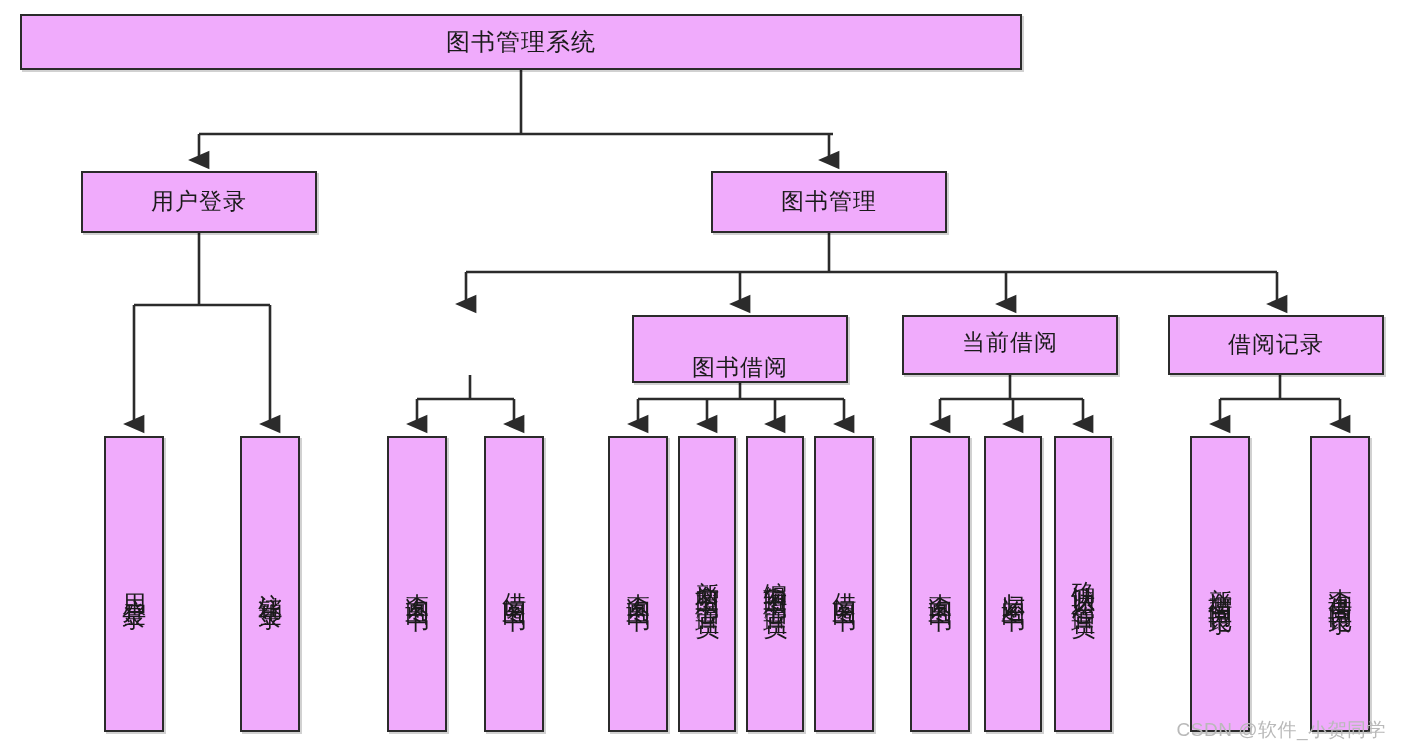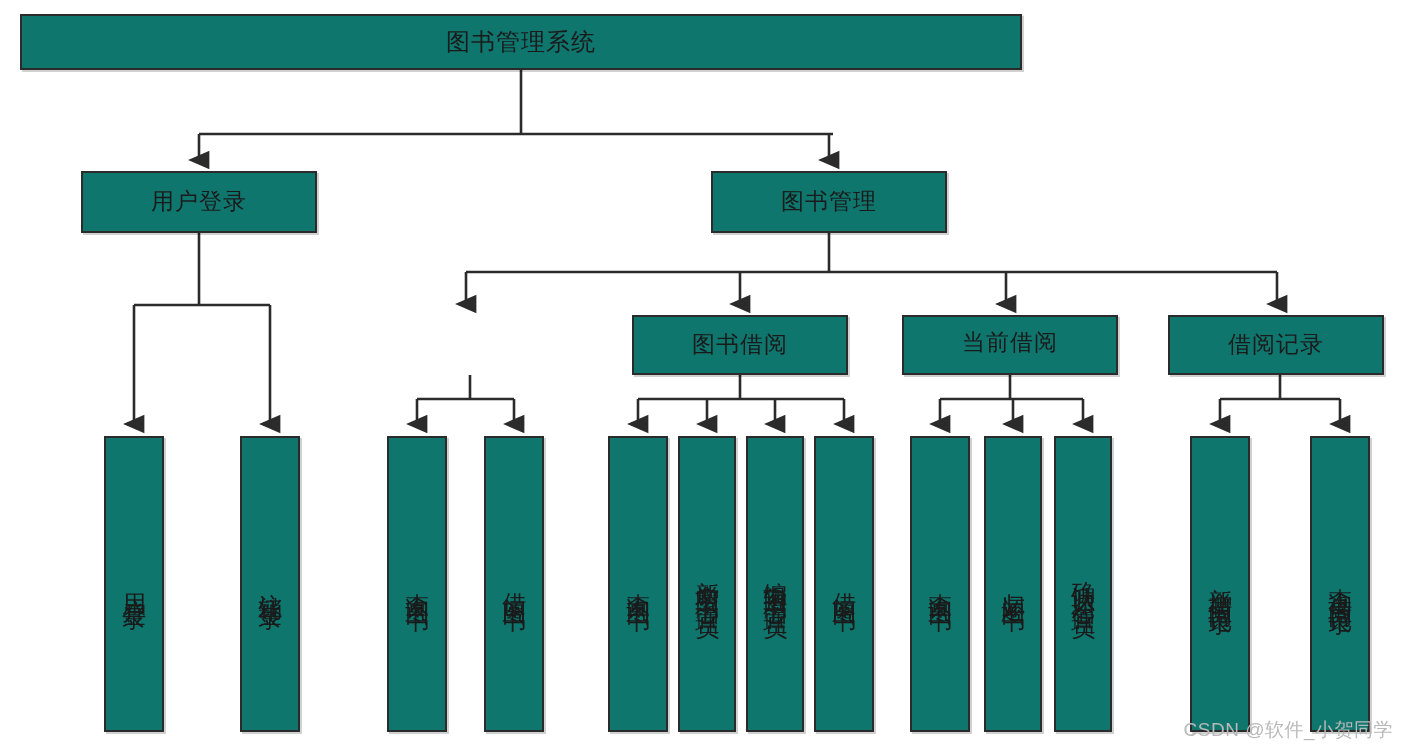--- a/index.html
+++ b/index.html
@@ -22,21 +22,21 @@
   svg.diagram-canvas {
     position: absolute;
     top: 0;
     left: 0;
     width: 1405px;
     height: 747px;
   }
   .node-box {
     position: absolute;
     box-sizing: border-box;
-    background: #0f766e;
+    background: #f0abfc;
     border: 2.5px solid #2b2b2b;
     display: flex;
     align-items: center;
     justify-content: center;
     box-shadow: 2px 2px 0 rgba(0,0,0,0.18);
   }
   .node-label {
     color: #1a1a1a;
     font-size: 23px;
     line-height: 1.18;
@@ -45,21 +45,21 @@
   }
   .node-box.vertical .node-label {
     writing-mode: vertical-rl;
     text-orientation: upright;
     letter-spacing: 5px;
     font-size: 24px;
   }
   .node-box.root .node-label { font-size: 24px; }
   .watermark {
     position: absolute;
-    right: 12px;
+    right: 19px;
     bottom: 4px;
     font-size: 19px;
     color: #b9b9b9;
     letter-spacing: 0.5px;
     white-space: nowrap;
     pointer-events: none;
   }
 </style>
 </head>
 <body>
@@ -132,21 +132,21 @@
     <span class="node-label">图书管理系统</span>
   </div>
 
   <div class="node-box" style="left:81px; top:171px; width:236px; height:62px;">
     <span class="node-label">用户登录</span>
   </div>
   <div class="node-box" style="left:711px; top:171px; width:236px; height:62px;">
     <span class="node-label">图书管理</span>
   </div>
 
-  <div class="node-box" style="left:632px; top:315px; width:216px; height:60px;">
+  <div class="node-box" style="left:632px; top:315px; width:216px; height:68px;align-items:flex-end;">
     <span class="node-label">图书借阅</span>
   </div>
   <div class="node-box" style="left:902px; top:315px; width:216px; height:60px;font-family:Liberation Mono, monospace;">
     <span class="node-label">当前借阅</span>
   </div>
   <div class="node-box" style="left:1168px; top:315px; width:216px; height:60px;">
     <span class="node-label">借阅记录</span>
   </div>
 
   <div class="node-box vertical" style="left:104px; top:436px; width:60px; height:296px;">

